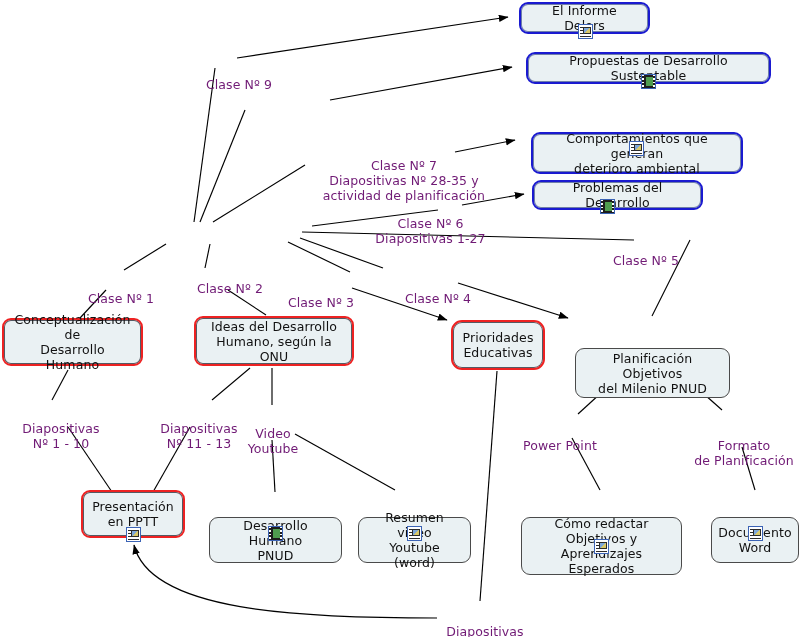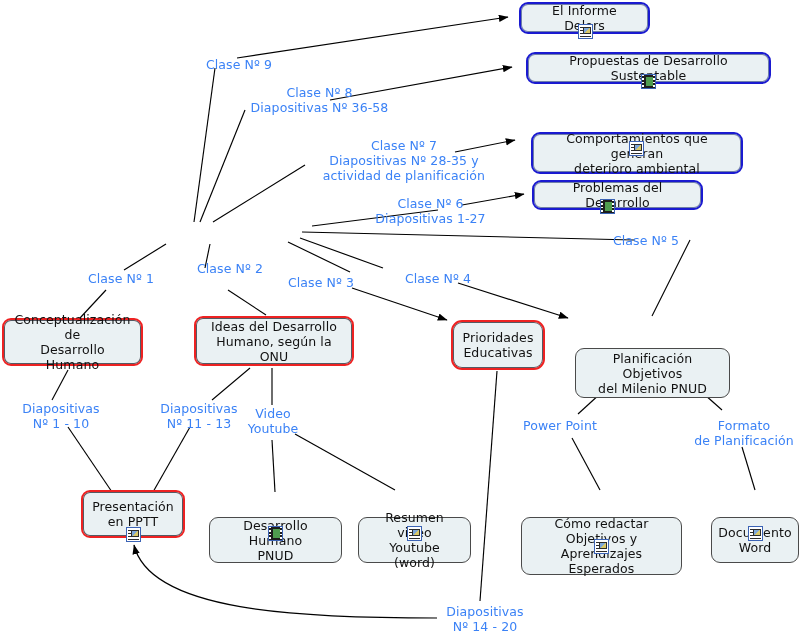--- a/index.html
+++ b/index.html
@@ -27,24 +27,25 @@
   .node.red{border:2px solid #ee2222;box-shadow:inset 0 0 0 1px #555a63;}
   .node.plain{border:1.4px solid #4a4a4a;margin-top:28px;}
   .node.main{border:1.4px solid #6a6a6a;font-size:13px;}
 
   .nlabel{display:block;}
 
   .lbl{
     position:absolute;
     font-size:12.5px;
     line-height:15px;
-    color:#3b82f6;
+    color:#701a75;
     text-align:center;
     white-space:pre-line;
     letter-spacing:.1px;
+    margin-top:20px;
   }
 
   .ico{
     position:absolute;
     width:15px;height:15px;
     border:1px solid #3b63b5;
     background:#fff;
     box-sizing:border-box;
   }
   .ico.doc{
@@ -231,22 +232,20 @@
 
   <div class="node plain" style="left:711px;top:489px;width:88px;height:46px;">
     <span class="nlabel">Documento
 Word</span>
   </div>
   <div class="icowrap" style="left:748px;top:526px;">
     <span class="ico doc"></span>
   </div>
 
   <div class="lbl" style="left:194px;top:57px;width:90px;">Clase Nº 9</div>
-  <div class="lbl" style="left:237px;top:85px;width:165px;">Clase Nº 8
-Diapositivas Nº 36-58</div>
   <div class="lbl" style="left:293px;top:138px;width:222px;">Clase Nº 7
 Diapositivas Nº 28-35 y
 actividad de planificación</div>
   <div class="lbl" style="left:353px;top:196px;width:155px;">Clase Nº 6
 Diapositivas 1-27</div>
   <div class="lbl" style="left:601px;top:233px;width:90px;">Clase Nº 5</div>
   <div class="lbl" style="left:393px;top:271px;width:90px;">Clase Nº 4</div>
   <div class="lbl" style="left:276px;top:275px;width:90px;">Clase Nº 3</div>
   <div class="lbl" style="left:185px;top:261px;width:90px;">Clase Nº 2</div>
   <div class="lbl" style="left:76px;top:271px;width:90px;">Clase Nº 1</div>

